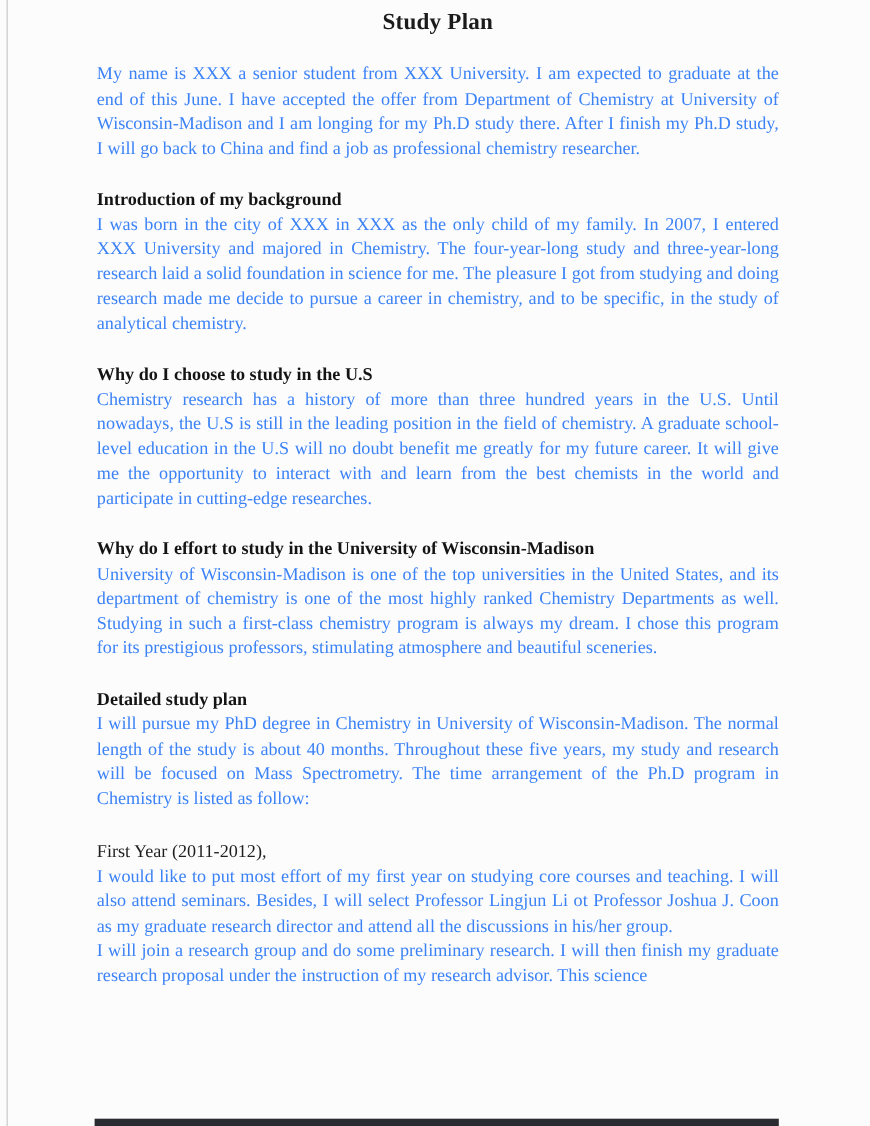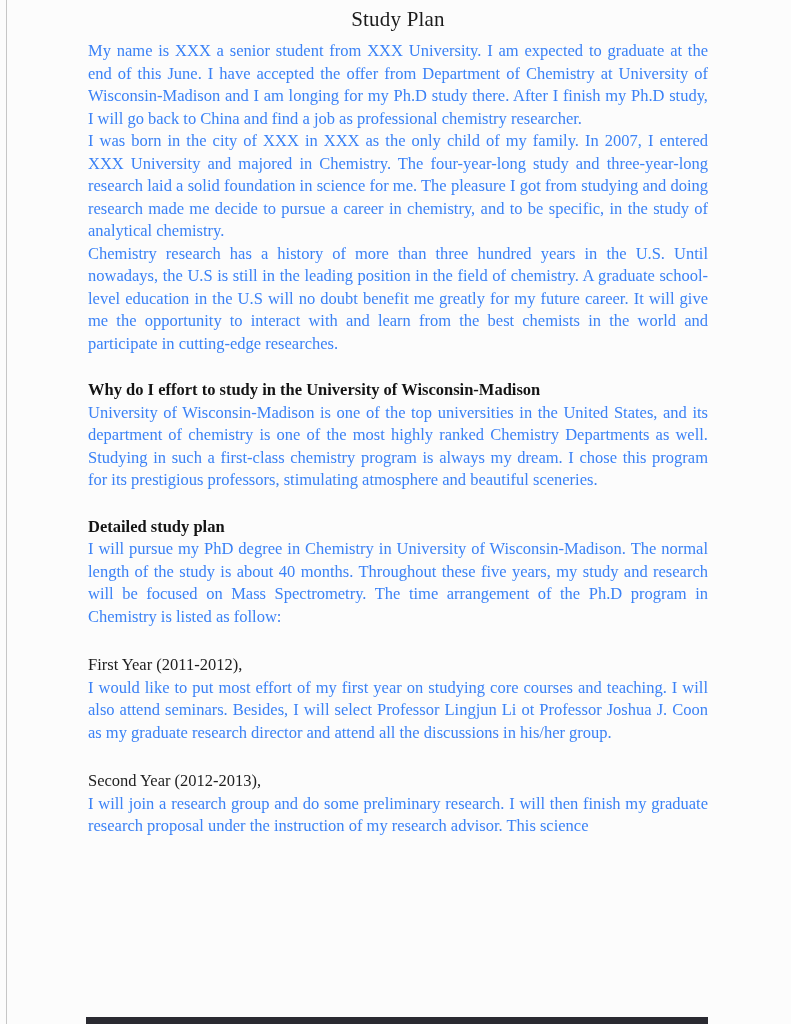--- a/index.html
+++ b/index.html
@@ -26,24 +26,24 @@
     background: #c6c6c6;
   }
   .content {
     position: absolute;
     left: 88px;
     top: 6px;
     width: 620px;
   }
   .doc-title {
     font-size: 21px;
-    font-weight: normal;
+    font-weight: bold;
     text-align: center;
     line-height: 26px;
-    margin-bottom: 8px;
+    margin-bottom: 24px;
     letter-spacing: 0.2px;
   }
   p.body-text {
     font-size: 16.5px;
     line-height: 22.5px;
     text-align: justify;
     color: #3b82f6;
   }
   h2.section-heading {
     font-size: 16.5px;
@@ -71,31 +71,32 @@
 <body>
 
 <div class="page">
   <div class="page-left-edge"></div>
 
   <div class="content">
     <h1 class="doc-title">Study Plan</h1>
 
     <p class="body-text">My name is XXX a senior student from XXX University. I am expected to graduate at the end of this June. I have accepted the offer from Department of Chemistry at University of Wisconsin-Madison and I am longing for my Ph.D study there. After I finish my Ph.D study, I will go back to China and find a job as professional chemistry researcher.</p>
 
+    <h2 class="section-heading">Introduction of my background</h2>
     <p class="body-text">I was born in the city of XXX in XXX as the only child of my family. In 2007, I entered XXX University and majored in Chemistry. The four-year-long study and three-year-long research laid a solid foundation in science for me. The pleasure I got from studying and doing research made me decide to pursue a career in chemistry, and to be specific, in the study of analytical chemistry.</p>
 
+    <h2 class="section-heading">Why do I choose to study in the U.S</h2>
     <p class="body-text">Chemistry research has a history of more than three hundred years in the U.S. Until nowadays, the U.S is still in the leading position in the field of chemistry. A graduate school-level education in the U.S will no doubt benefit me greatly for my future career. It will give me the opportunity to interact with and learn from the best chemists in the world and participate in cutting-edge researches.</p>
 
     <h2 class="section-heading">Why do I effort to study in the University of Wisconsin-Madison</h2>
     <p class="body-text">University of Wisconsin-Madison is one of the top universities in the United States, and its department of chemistry is one of the most highly ranked Chemistry Departments as well. Studying in such a first-class chemistry program is always my dream. I chose this program for its prestigious professors, stimulating atmosphere and beautiful sceneries.</p>
 
     <h2 class="section-heading">Detailed study plan</h2>
     <p class="body-text">I will pursue my PhD degree in Chemistry in University of Wisconsin-Madison. The normal length of the study is about 40 months. Throughout these five years, my study and research will be focused on Mass Spectrometry. The time arrangement of the Ph.D program in Chemistry is listed as follow:</p>
 
     <div class="timeline-label">First Year (2011-2012),</div>
     <p class="body-text">I would like to put most effort of my first year on studying core courses and teaching. I will also attend seminars. Besides, I will select Professor Lingjun Li ot Professor Joshua J. Coon as my graduate research director and attend all the discussions in his/her group.</p>
 
-    <div class="timeline-label">Second Year (2012-2013),</div>
     <p class="body-text">I will join a research group and do some preliminary research. I will then finish my graduate research proposal under the instruction of my research advisor. This science</p>
   </div>
 
   <div class="bottom-edge-bar"></div>
 </div>
 
 </body></html>

